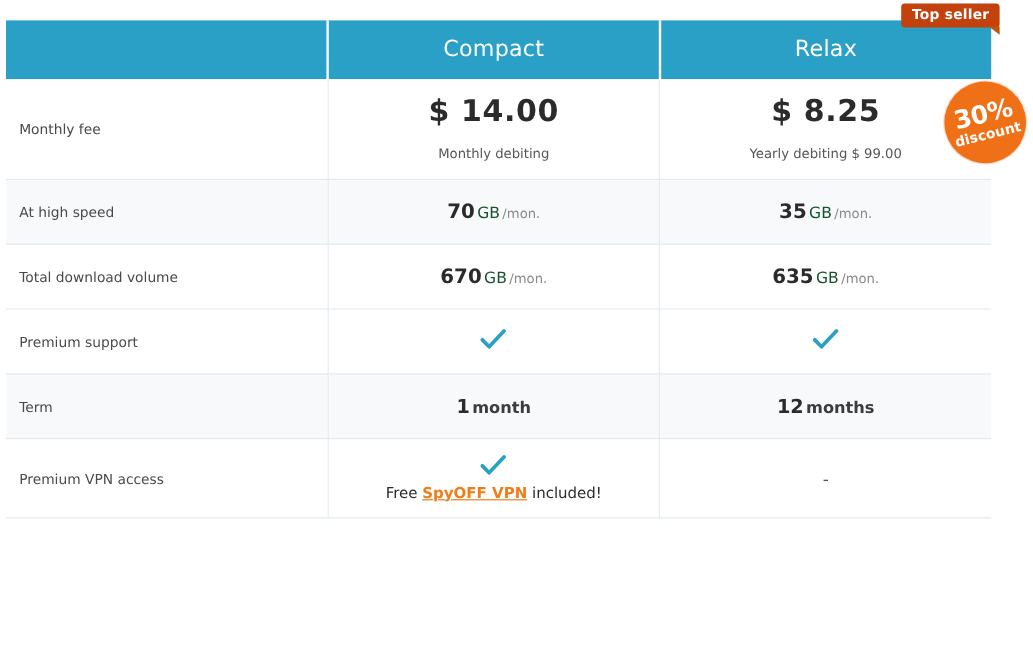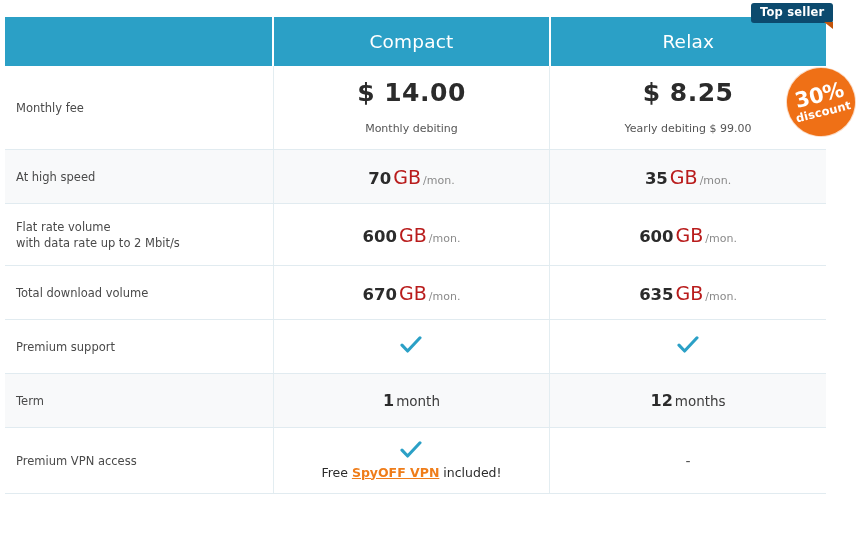--- a/index.html
+++ b/index.html
@@ -101,39 +101,40 @@
     margin-top: 13px;
   }
 
   
   .val-num {
     font-size: 16.5px;
     font-weight: bold;
     color: #2b2b2b;
   }
   .val-unit {
-    font-size: 19px;
-    color: #b91c1c;
+    font-size: 13px;
+    color: #14532d;
     margin-left: 2px;
   }
   .val-per {
     font-size: 11px;
     color: #8a8a8a;
     margin-left: 2px;
   }
 
   .term-num {
     font-size: 16px;
     font-weight: bold;
     color: #2b2b2b;
   }
   .term-unit {
     font-size: 13.5px;
     color: #3c3c3c;
     margin-left: 2px;
+    font-weight: bold;
   }
 
   .dash {
     font-size: 14px;
     color: #555555;
   }
 
   
   .check-icon {
     display: inline-block;
@@ -156,21 +157,21 @@
     font-weight: bold;
     text-decoration: underline;
     text-underline-offset: 1px;
   }
 
   
   .top-seller {
     position: absolute;
     left: 751px;
     top: 3px;
-    background: #0c4a6e;
+    background: #c2410c;
     color: #ffffff;
     font-size: 11.5px;
     font-weight: bold;
     letter-spacing: .2px;
     padding: 3px 9px 4px 9px;
     border-radius: 3px;
     line-height: 13px;
     z-index: 12;
   }
   .top-seller::after {
@@ -262,32 +263,20 @@
           <span>At high speed</span>
         </td>
         <td class="cell-center">
           <span class="val-num">70</span><span class="val-unit">GB</span><span class="val-per">/mon.</span>
         </td>
         <td class="cell-center">
           <span class="val-num">35</span><span class="val-unit">GB</span><span class="val-per">/mon.</span>
         </td>
       </tr>
 
-      <tr class="tall">
-        <td class="feature-label">
-          <span>Flat rate volume</span>
-          <span class="l2">with data rate up to 2 Mbit/s</span>
-        </td>
-        <td class="cell-center">
-          <span class="val-num">600</span><span class="val-unit">GB</span><span class="val-per">/mon.</span>
-        </td>
-        <td class="cell-center">
-          <span class="val-num">600</span><span class="val-unit">GB</span><span class="val-per">/mon.</span>
-        </td>
-      </tr>
 
       <tr>
         <td class="feature-label">
           <span>Total download volume</span>
         </td>
         <td class="cell-center">
           <span class="val-num">670</span><span class="val-unit">GB</span><span class="val-per">/mon.</span>
         </td>
         <td class="cell-center">
           <span class="val-num">635</span><span class="val-unit">GB</span><span class="val-per">/mon.</span>

